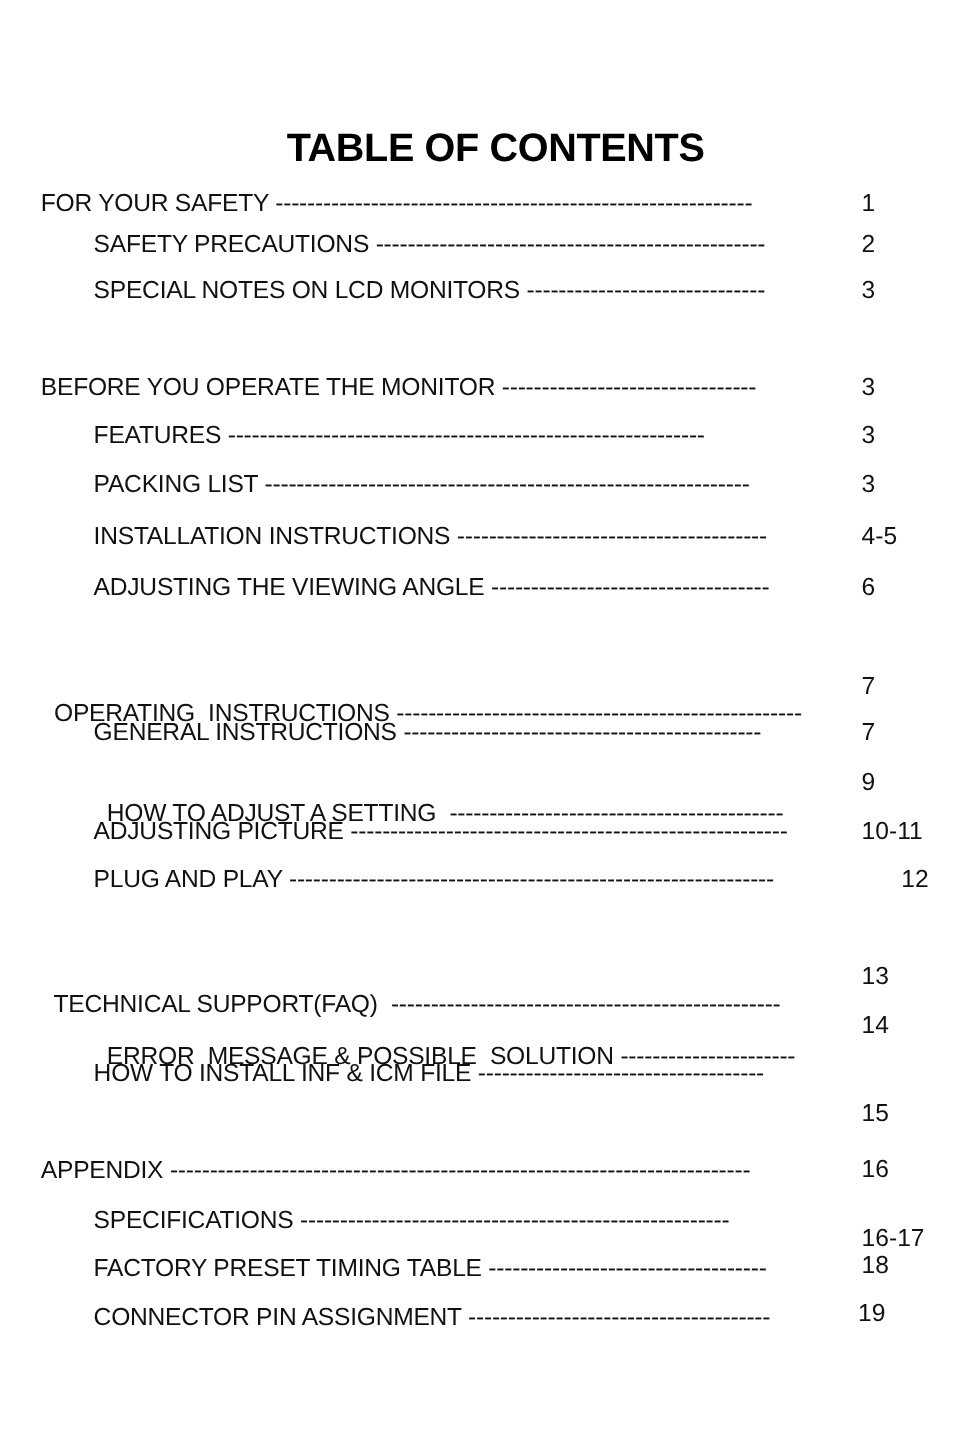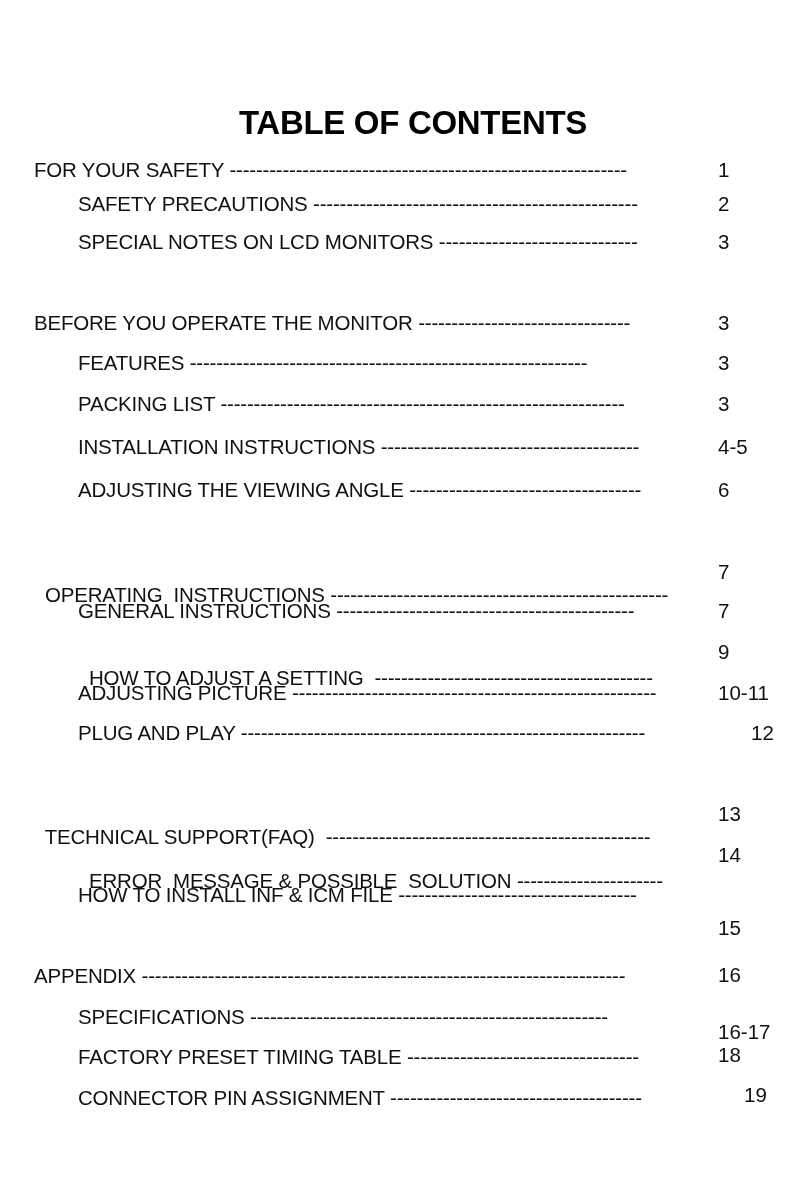--- a/index.html
+++ b/index.html
@@ -156,13 +156,13 @@
 <div class="toc-row" style="left:78px; top:1044px;">
   <span class="label">FACTORY PRESET TIMING TABLE</span>
   <span class="leader">-----------------------------------</span>
 </div>
 <div class="page" style="left:718px; top:1042px;">18</div>
 
 <div class="toc-row" style="left:78px; top:1085px;">
   <span class="label">CONNECTOR PIN ASSIGNMENT</span>
   <span class="leader">--------------------------------------</span>
 </div>
-<div class="page" style="left:744px; top:1082px;">19</div>
+<div class="page" style="left:715px; top:1082px;">19</div>
 
 </body></html>

